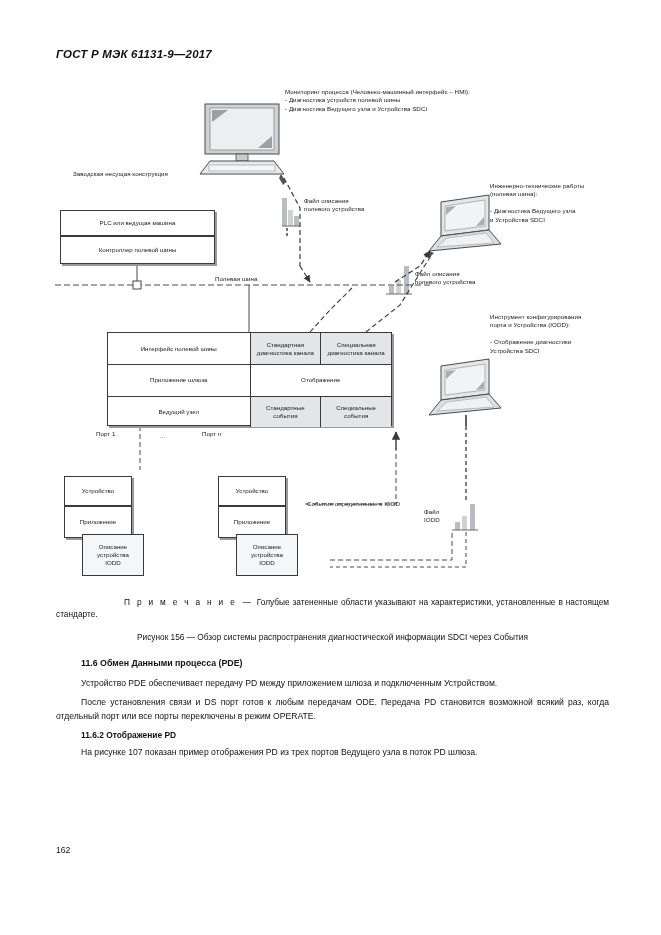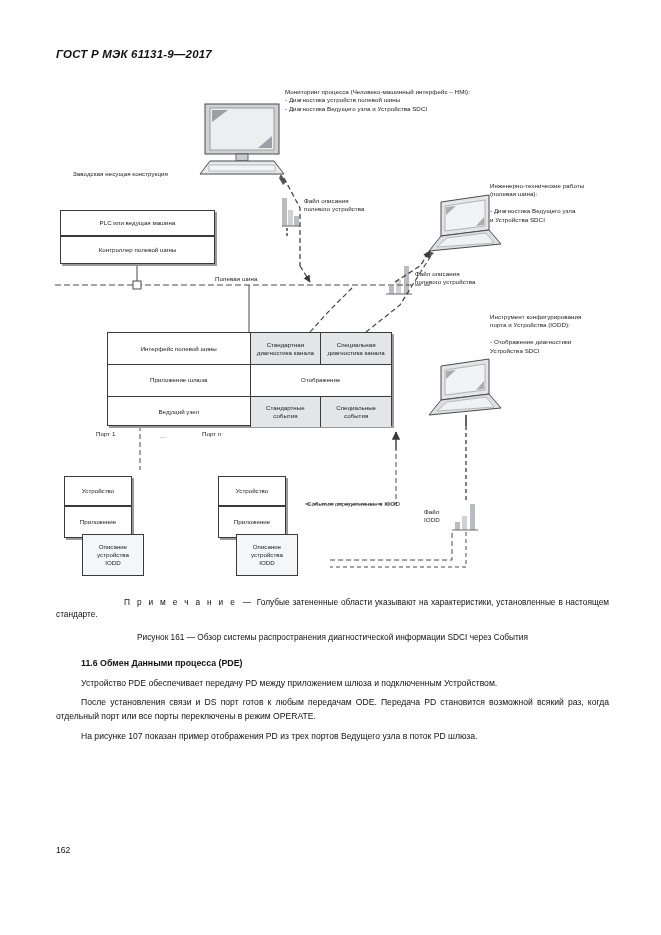--- a/index.html
+++ b/index.html
@@ -238,26 +238,27 @@
 IODD</div>
 
   </div>
 
   <div class="body">
 
     <p class="note">
       <span style="display:inline-block;width:25px;"></span><span class="nt">П р и м е ч а н и е</span><span>&nbsp;&nbsp;</span><span>—</span><span>&nbsp;&nbsp;</span><span>Голубые затененные области указывают на характеристики, установленные в настоящем стандарте.</span>
     </p>
 
-    <p class="figcap">Рисунок 161 — Обзор системы распространения диагностической информации SDCI через События</p>
+    <p class="figcap">Рисунок 156 — Обзор системы распространения диагностической информации SDCI через События</p>
 
     <h2 class="sec">11.6 Обмен Данными процесса (PDE)</h2>
 
     <p class="para">Устройство PDE обеспечивает передачу PD между приложением шлюза и подключенным Устройством.</p>
     <p class="para">После установления связи и DS порт готов к любым передачам ODE. Передача PD становится возможной всякий раз, когда отдельный порт или все порты переключены в режим OPERATE.</p>
 
+    <h3 class="sec">11.6.2 Отображение PD</h3>
     <p class="para">На рисунке 107 показан пример отображения PD из трех портов Ведущего узла в поток PD шлюза.</p>
 
   </div>
 
   <div class="pageno">162</div>
 
 </div>
 
 </body></html>

